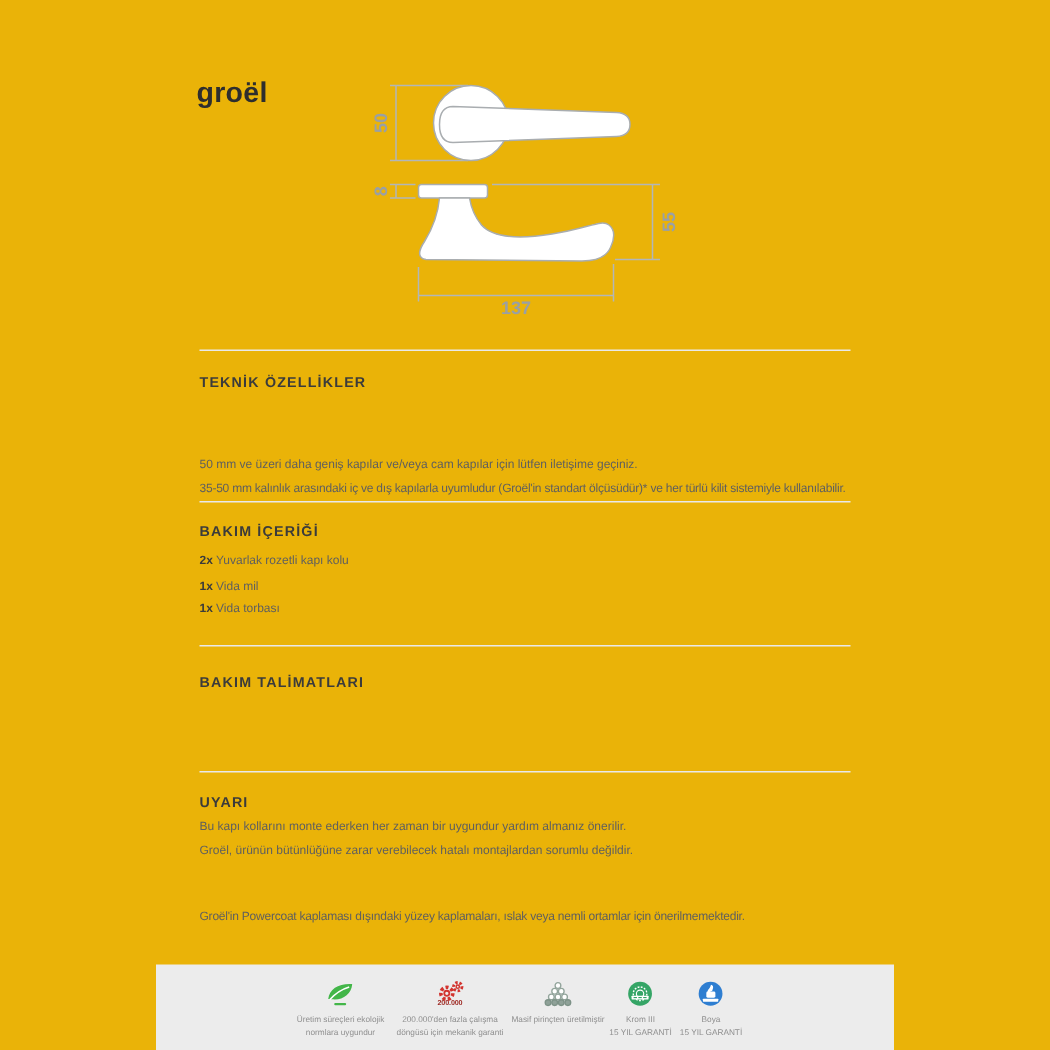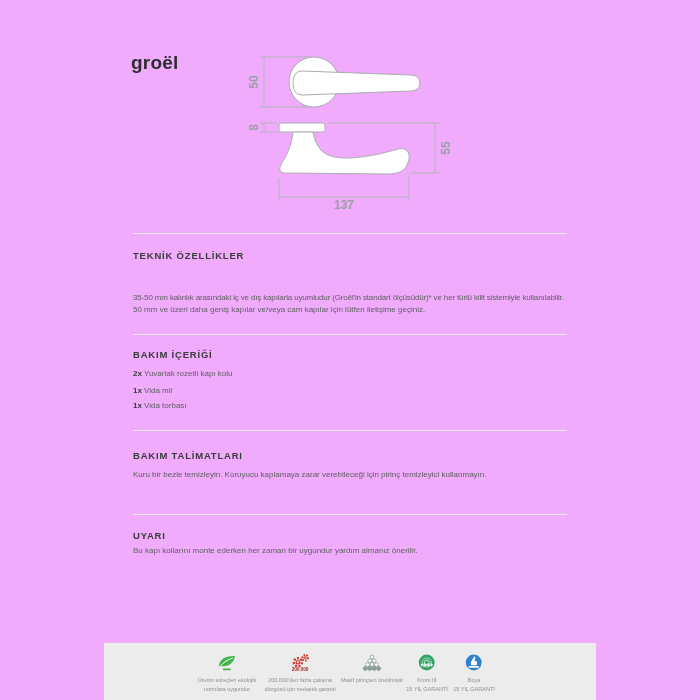--- a/index.html
+++ b/index.html
@@ -1,38 +1,38 @@
 <!DOCTYPE html>
 <html><head>
 <meta charset="utf-8">
 <style>
   html,body { margin:0; padding:0; background:#ffffff; }
   .page {
-    position:relative; width:700px; height:700px; background:#f0abfc;
+    position:relative; width:700px; height:700px; background:#eab308;
     font-family:"Liberation Sans", sans-serif; color:#5c5c5c; overflow:hidden;
   }
   .logo {
     position:absolute; left:131px; top:52px;
     font-size:19px; font-weight:bold; color:#2e2e2e; letter-spacing:0.2px;
   }
   .drawing { position:absolute; left:238px; top:45px; width:230px; height:170px;font-weight:bold; }
   .drawing svg { display:block; }
   .dim-label { font-size:12px; fill:#9aa0a4; font-family:"Liberation Sans", sans-serif; }
 
   .divider { position:absolute; left:133px; width:434px; height:1px; background:#e9e9e9; }
 
   .sec-heading {
     position:absolute; left:133px; font-size:9.5px; font-weight:bold;
     color:#3b3b3b; letter-spacing:0.8px; white-space:nowrap;
   }
   .body-line {
     position:absolute; left:133px; font-size:8px; color:#5f5f5f;
     white-space:nowrap; letter-spacing:0px;
   }
-  .tight { letter-spacing:-0.15px; }
+  .tight { letter-spacing:-0.15px;margin-top:28px; }
   .qty { display:inline-block; width:11px; font-weight:bold; color:#3b3b3b; }
 
   .footer-band {
     position:absolute; left:104px; top:643px; width:492px; height:57px;
     background:#ececec;
   }
   .badge { position:absolute; transform:translateX(-50%); text-align:center; }
   .badge-icon { height:17px; display:flex; align-items:center; justify-content:center; }
   .badge-label { font-size:4.8px; font-weight:bold; color:#9e2b25; line-height:1.2; letter-spacing:-0.1px; }
   .badge-caption { margin-top:5px; font-size:5.5px; line-height:1.6; color:#8f8f8f; white-space:nowrap; }
@@ -96,25 +96,26 @@
   <div class="body-line" style="top:305px">50 mm ve üzeri daha geniş kapılar ve/veya cam kapılar için lütfen iletişime geçiniz.</div>
 
   <div class="divider" style="top:334px"></div>
   <div class="sec-heading" style="top:349px">BAKIM İÇERİĞİ</div>
   <div class="body-line" style="top:369px"><span class="qty">2x</span><span>Yuvarlak rozetli kapı kolu</span></div>
   <div class="body-line" style="top:386px"><span class="qty">1x</span><span>Vida mil</span></div>
   <div class="body-line" style="top:401px"><span class="qty">1x</span><span>Vida torbası</span></div>
 
   <div class="divider" style="top:430px"></div>
   <div class="sec-heading" style="top:450px">BAKIM TALİMATLARI</div>
-  <div class="body-line" style="top:470px">Kuru bir bezle temizleyin. Koruyucu kaplamaya zarar verebileceği için pirinç temizleyici kullanmayın.</div>
 
   <div class="divider" style="top:514px"></div>
   <div class="sec-heading" style="top:530px">UYARI</div>
   <div class="body-line" style="top:546px">Bu kapı kollarını monte ederken her zaman bir uygundur yardım almanız önerilir.</div>
+  <div class="body-line" style="top:562px">Groël, ürünün bütünlüğüne zarar verebilecek hatalı montajlardan sorumlu değildir.</div>
+  <div class="body-line tight" style="top:578px">Groël'in Powercoat kaplaması dışındaki yüzey kaplamaları, ıslak veya nemli ortamlar için önerilmemektedir.</div>
 
   <div class="footer-band">
 
     <div class="badge" style="left:123px; top:11px">
       <div class="badge-icon">
         <svg width="24" height="17" viewBox="0 0 24 17">
           <path d="M4 12 C5 5 11 1.5 20 2 C19.5 9 13.5 13 6.5 12.2 Z" fill="#43b649"></path>
           <path d="M5 12.5 C9 8 13 5.5 18 4" stroke="#ffffff" stroke-width="1" fill="none"></path>
           <rect x="8" y="14.6" width="8" height="1.6" rx="0.8" fill="#43b649"></rect>
         </svg>

